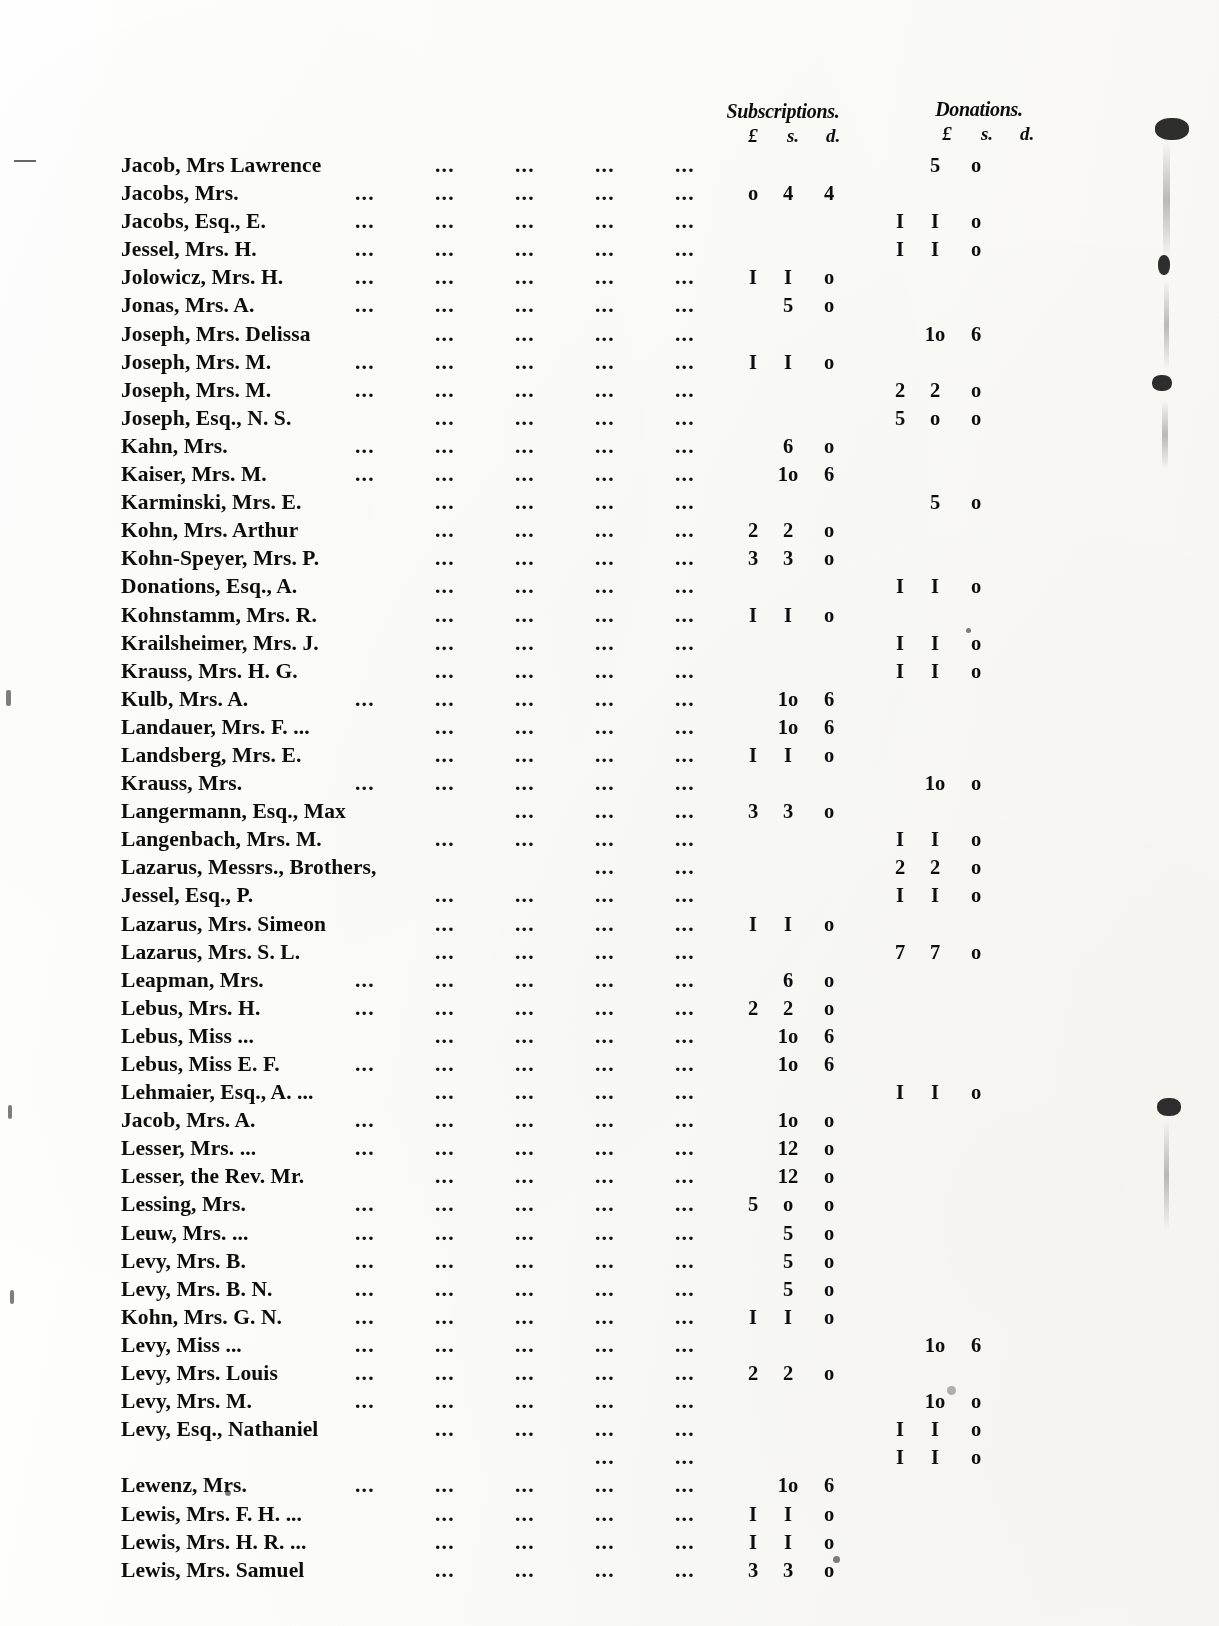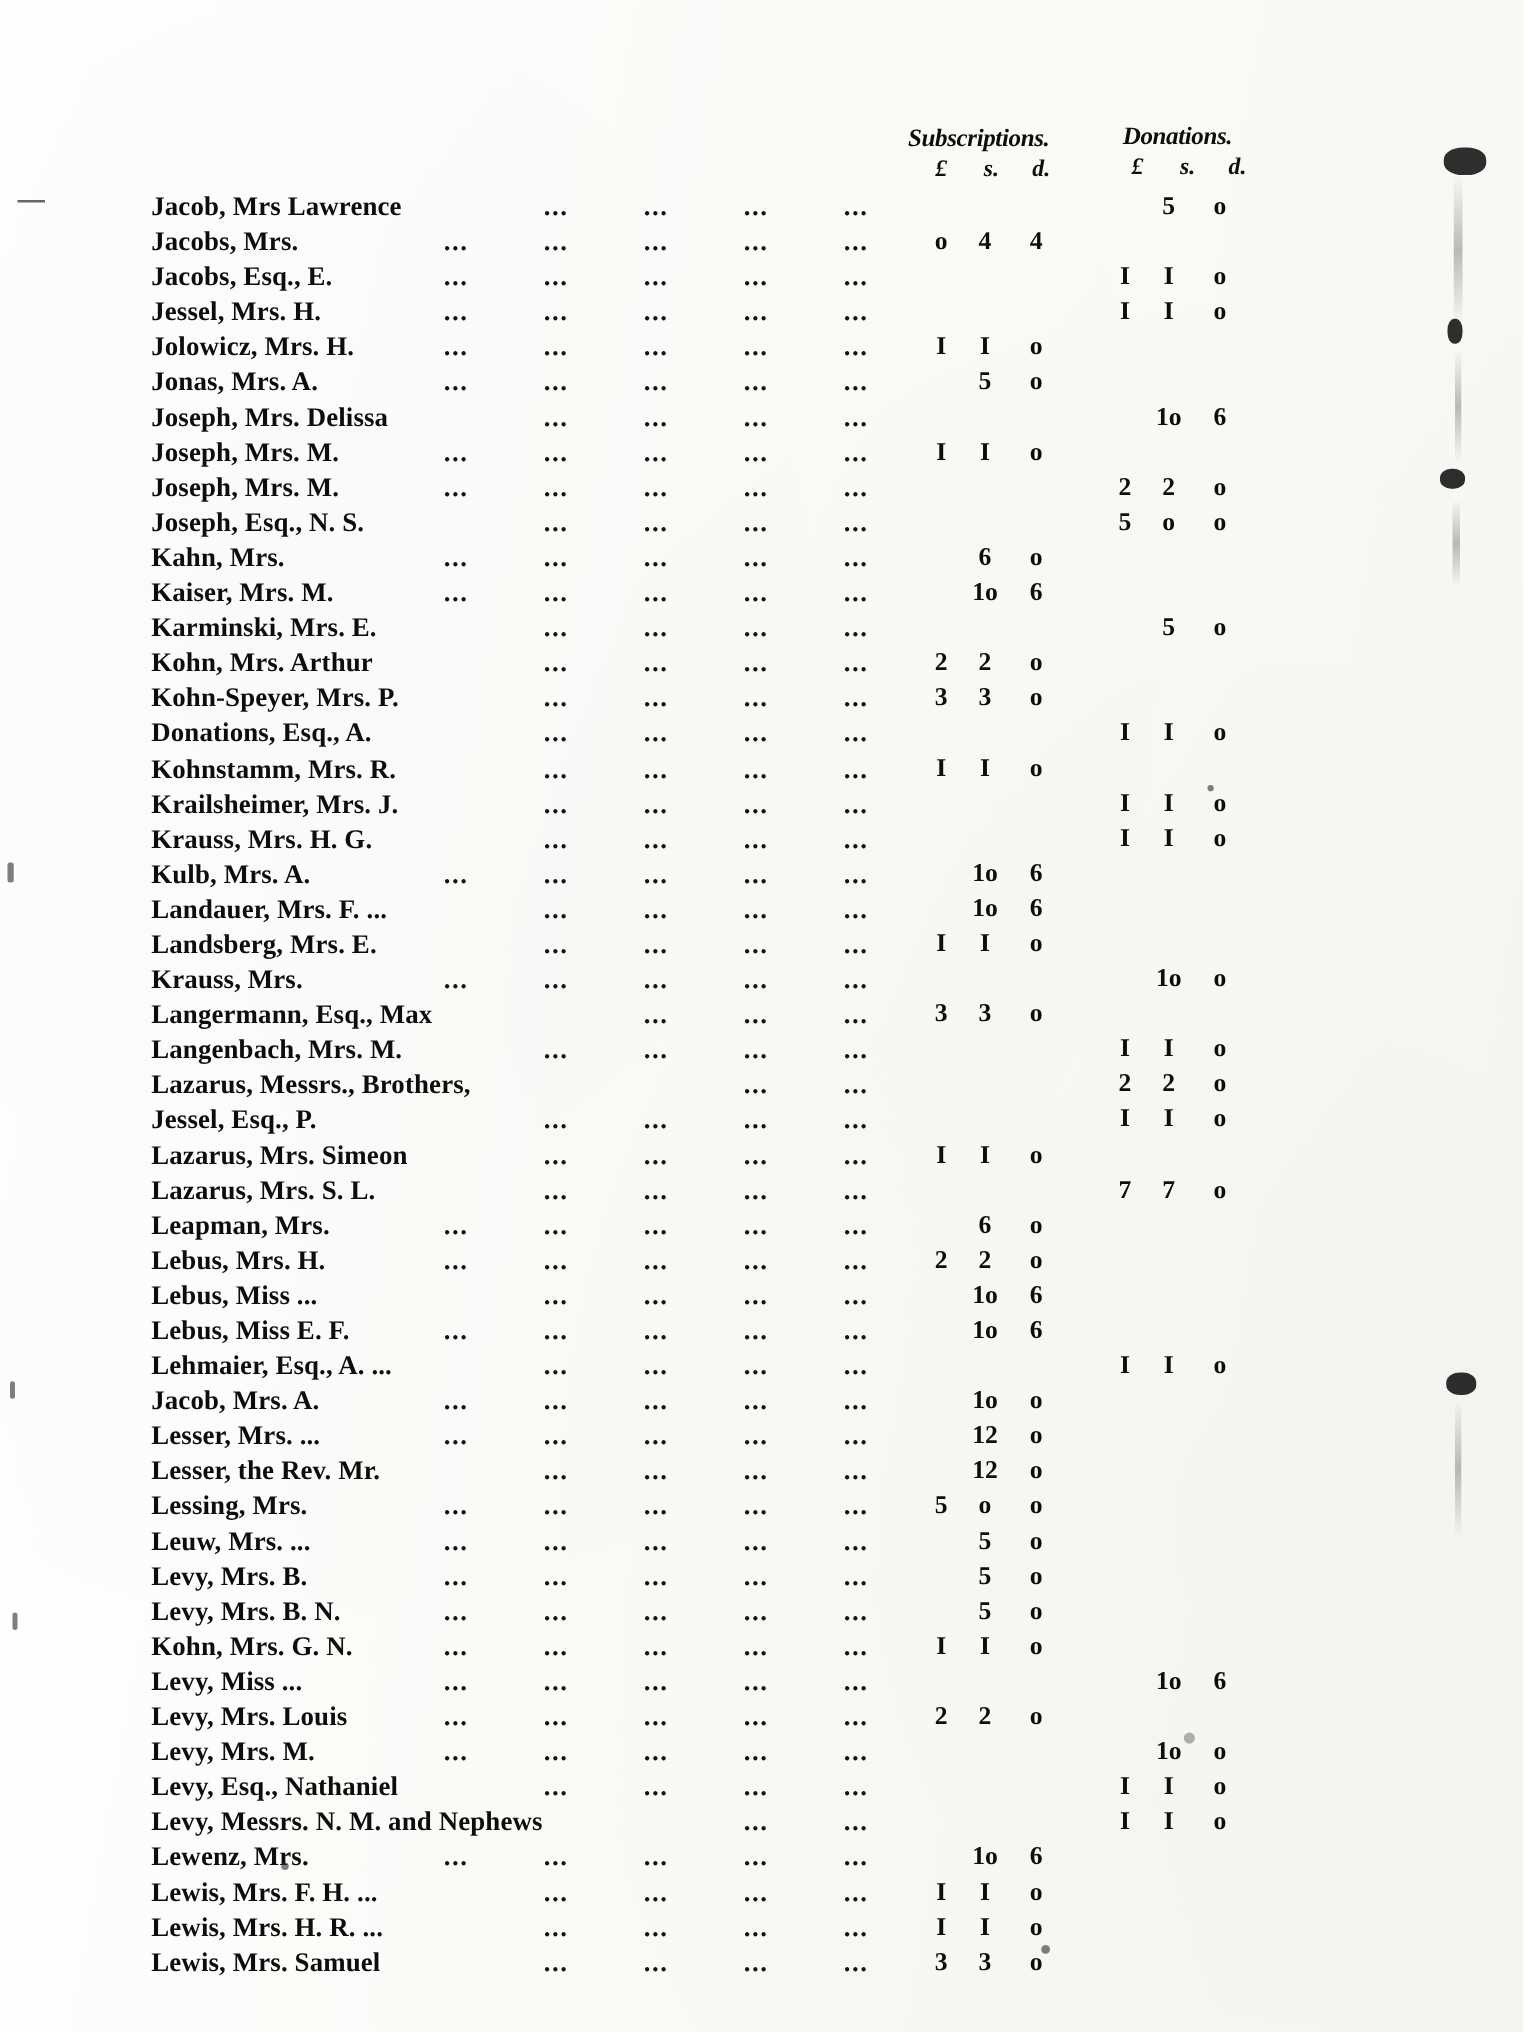--- a/index.html
+++ b/index.html
@@ -51,21 +51,21 @@
     display: flex;
     font-style: italic;
     font-weight: 700;
     font-size: 19px;
   }
   .hdr-sub {
     width: 40px;
     text-align: center;
   }
   #hdr-subs { left: 713px; top: 100px; }
-  #hdr-dons { left: 874px; top: 98px; }
+  #hdr-dons { left: 911px; top: 98px; }
   #hdr-subs .hdr-subrow { margin-left: 20px; }
   #hdr-dons .hdr-subrow { margin-left: 16px; }
 
   
   #ledger {
     position: absolute;
     left: 0;
     top: 152px;
     width: 1219px;
   }
@@ -618,21 +618,20 @@
         <span class="name">Levy, Esq., Nathaniel</span>
         <span class="dots" style="left: 435px;">...</span>
         <span class="dots" style="left: 515px;">...</span>
         <span class="dots" style="left: 595px;">...</span>
         <span class="dots" style="left: 675px;">...</span>
         <span class="amt d-l">I</span>
         <span class="amt d-s">I</span>
         <span class="amt d-d">o</span>
       </div>
       <div class="row">
-        <span class="name">Levy,  Messrs. N.  M. and  Nephews</span>
         <span class="dots" style="left: 595px;">...</span>
         <span class="dots" style="left: 675px;">...</span>
         <span class="amt d-l">I</span>
         <span class="amt d-s">I</span>
         <span class="amt d-d">o</span>
       </div>
       <div class="row">
         <span class="name">Lewenz, Mrs.</span>
         <span class="dots" style="left: 355px;">...</span>
         <span class="dots" style="left: 435px;">...</span>

